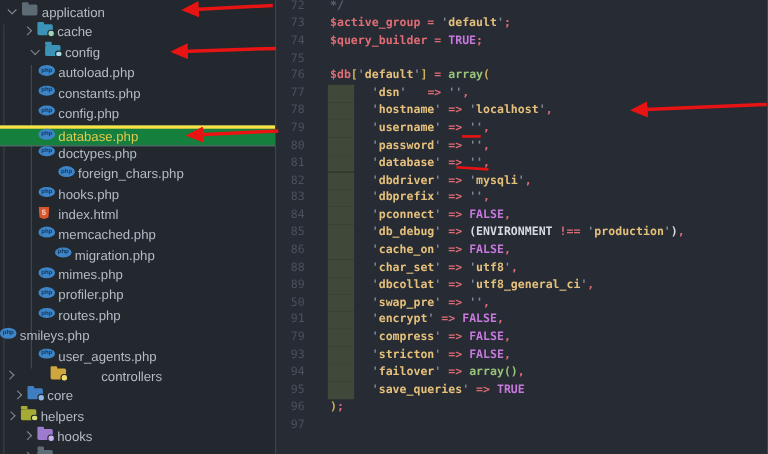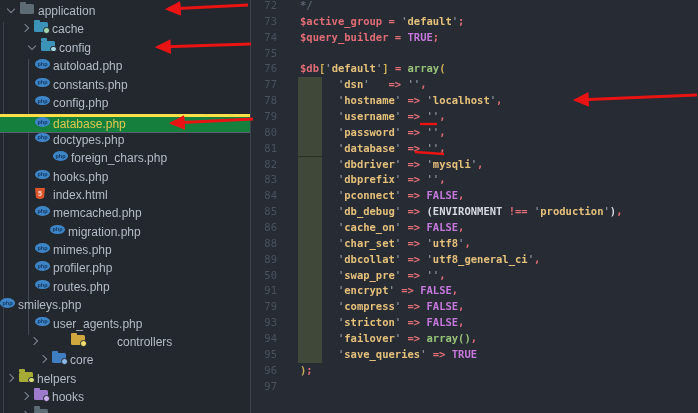--- a/index.html
+++ b/index.html
@@ -166,30 +166,30 @@
             <span class="php-ic" style="--fc: #3d85c6;">php</span>
           </span>
           <span class="lbl">smileys.php</span>
         </div>
         <div class="tree-row" style="padding-left: 35px;">
           <span class="icon-wrap">
             <span class="php-ic" style="--fc: #3d85c6;">php</span>
           </span>
           <span class="lbl">user_agents.php</span>
         </div>
-        <div class="tree-row" style="padding-left: 28px; gap: 28px;">
+        <div class="tree-row" style="padding-left: 3px; gap: 28px;">
           <span class="chev right"></span>
           <span class="icon-wrap">
             <span class="folder" style="--fc: #d0a73f;">
               <span class="badge" style="--bc: #f0dc6c;"></span>
             </span>
           </span>
           <span class="lbl">controllers</span>
         </div>
-        <div class="tree-row" style="padding-left: 37px;">
+        <div class="tree-row" style="padding-left: 10px;">
           <span class="chev right"></span>
           <span class="icon-wrap">
             <span class="folder" style="--fc: #3f7ec0;">
               <span class="badge" style="--bc: #8db8e8;"></span>
             </span>
           </span>
           <span class="lbl">core</span>
         </div>
         <div class="tree-row" style="padding-left: 4px;">
           <span class="chev right"></span>

